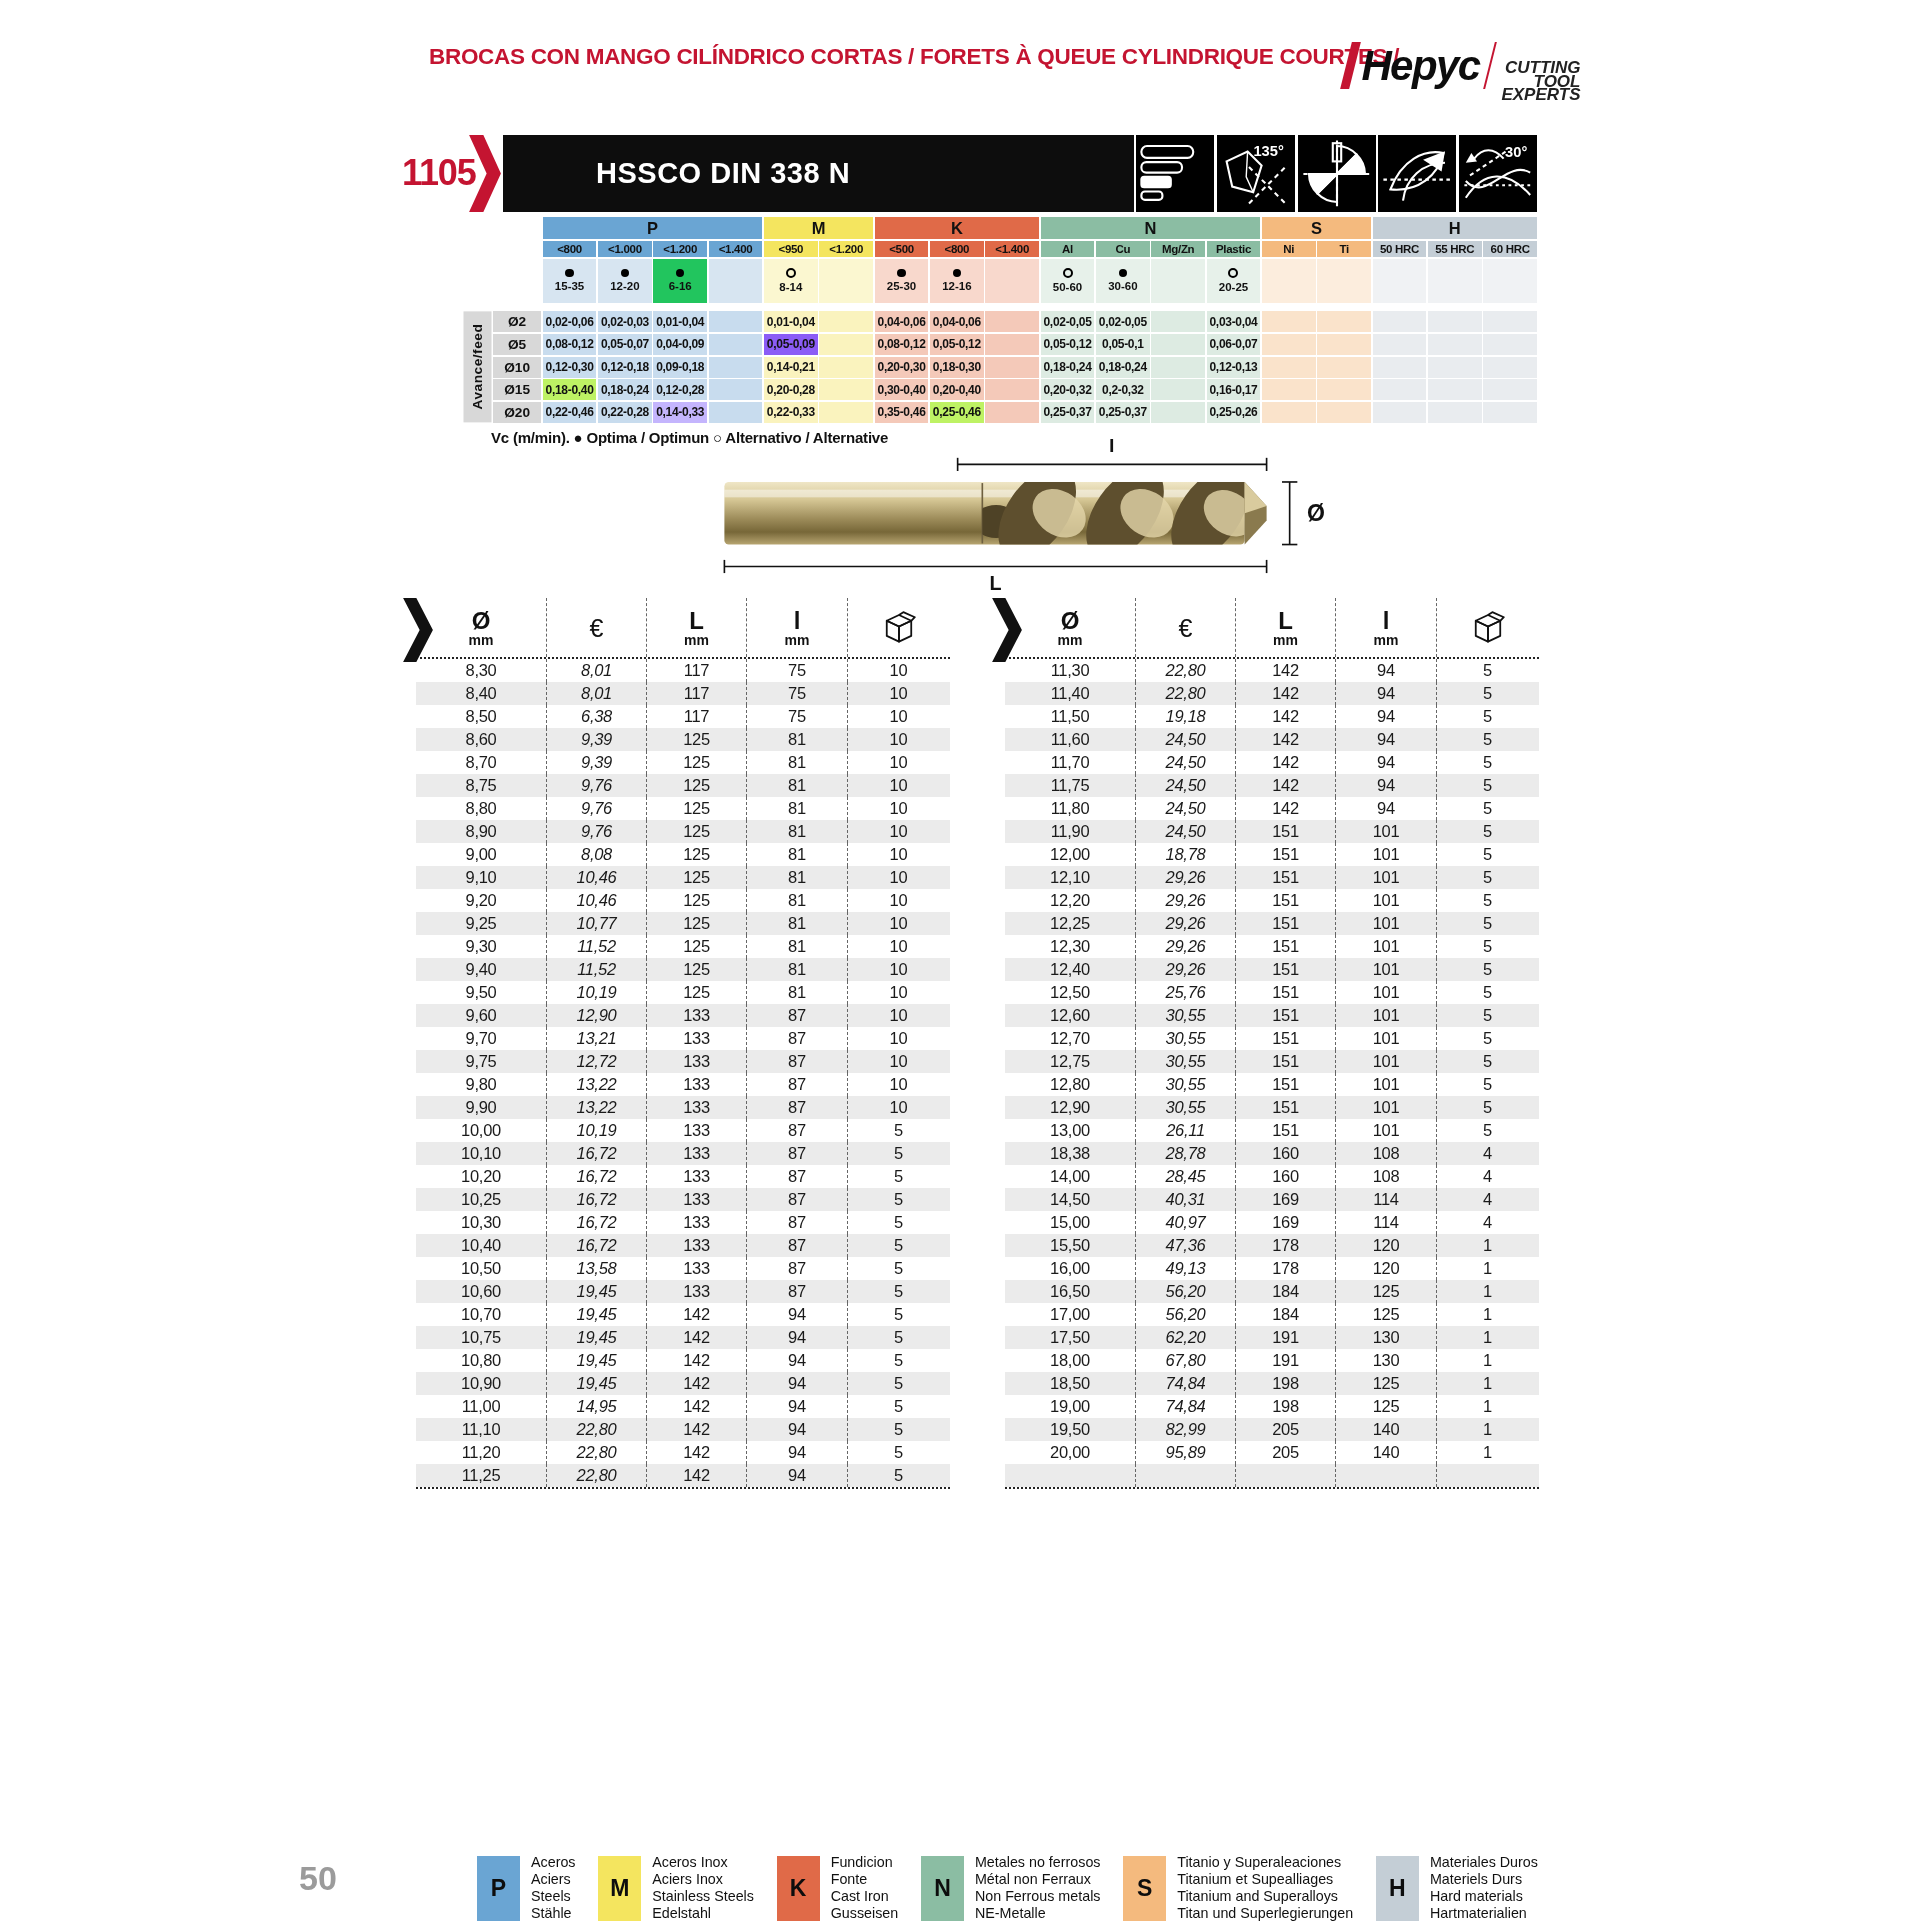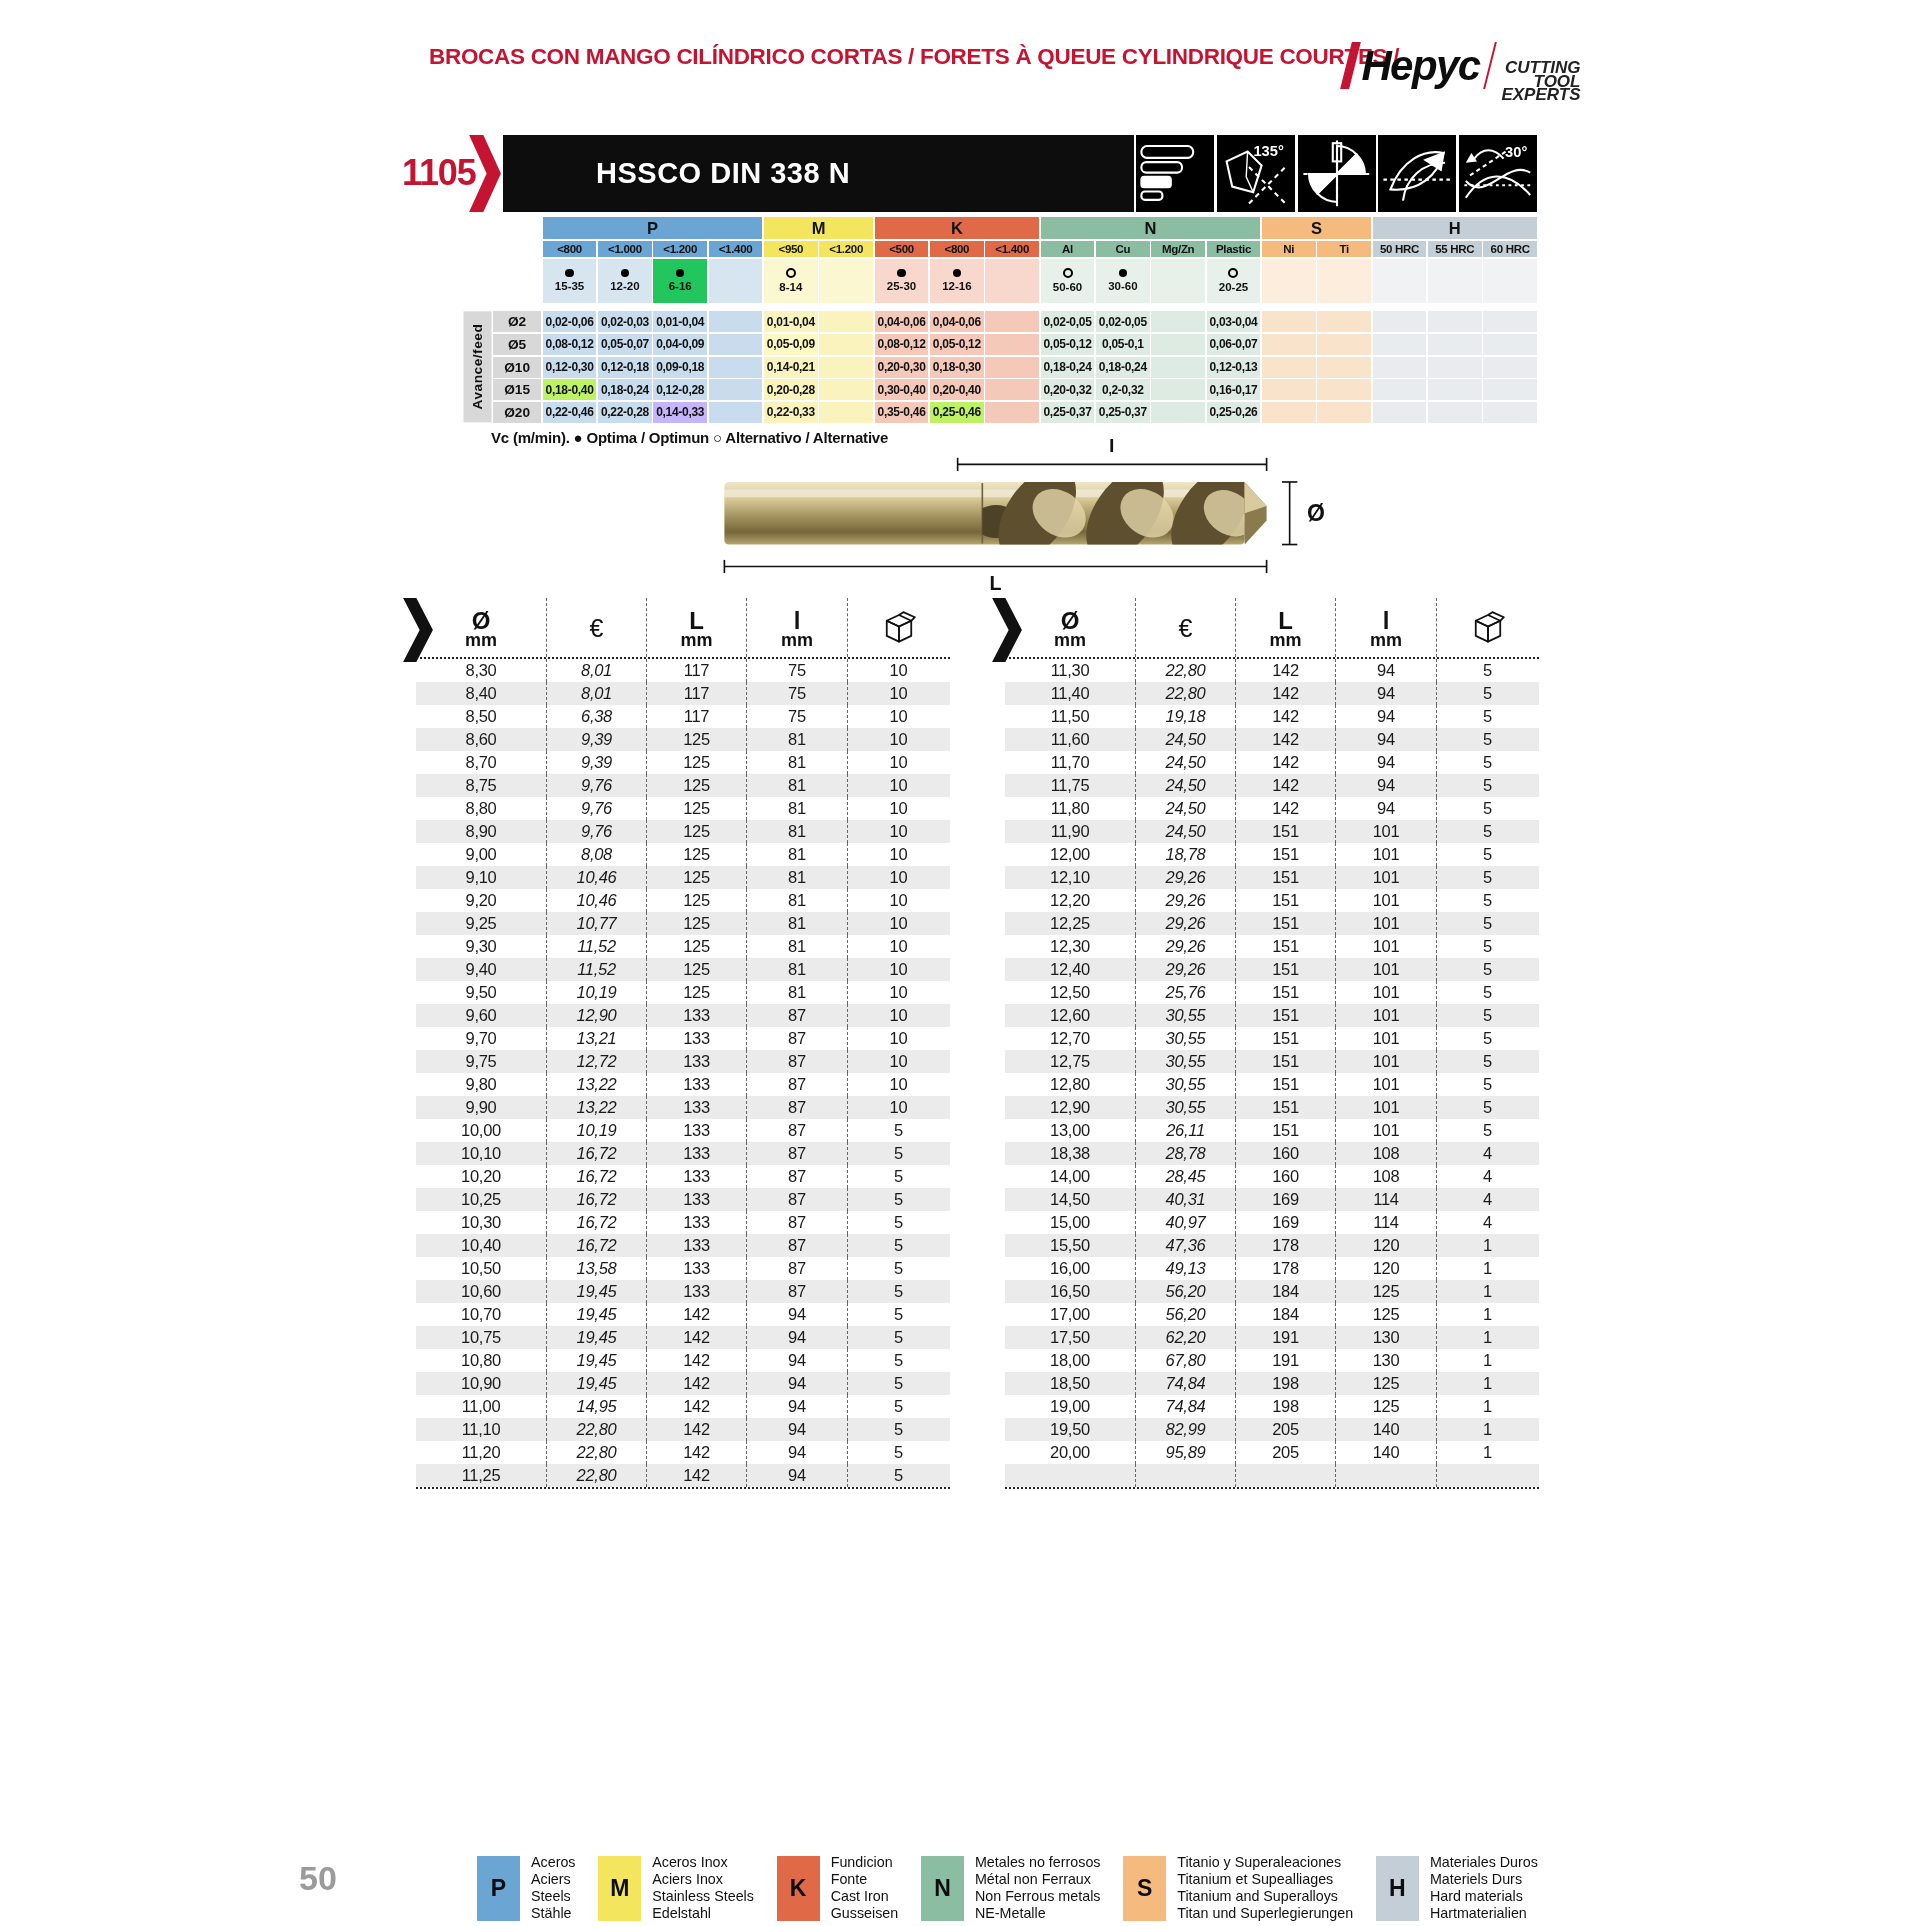--- a/index.html
+++ b/index.html
@@ -43,21 +43,21 @@
 
   
   .ptable{position:absolute;top:598px;width:534px;}
   .pt-left{left:416px;}
   .pt-right{left:1005px;}
   .pt-chev{position:absolute;left:-14.3px;top:0px;}
   .pt-head{display:grid;grid-template-columns:131px 100px 100px 101px 101px;height:59px;border-bottom:2.2px dotted #222;}
   .pt-head .hc{display:flex;flex-direction:column;align-items:center;justify-content:center;font-weight:700;}
   .hc .big{font-size:24px;line-height:25px;}
   .hc .euro{font-size:25px;line-height:26px;font-weight:400;}
-  .hc .unit{font-size:18px;line-height:15px;}
+  .hc .unit{font-size:14px;line-height:15px;}
   .pt-body{border-bottom:2.2px dotted #222;}
   .pt-row{display:grid;grid-template-columns:131px 100px 100px 101px 101px;height:23px;}
   .pt-row:nth-child(even){background:#ebebeb;}
   .tc{display:flex;align-items:center;justify-content:center;font-size:16.5px;color:#1a1a1a;letter-spacing:-0.3px;}
   .tc.price{font-style:italic;}
   .sep-r{border-right:1.1px dashed #666;}
 
   
   .pnum{position:absolute;left:299px;top:1859px;font-size:34px;font-weight:700;color:#9b9b9b;}
   .legend{position:absolute;left:477px;top:1854px;width:1061px;display:flex;justify-content:space-between;align-items:center;}
@@ -231,21 +231,21 @@
       <div class="feed" style="grid-area: 5 / 16; background: rgb(250, 227, 203);"></div>
       <div class="feed" style="grid-area: 5 / 17; background: rgb(250, 227, 203);"></div>
       <div class="feed" style="grid-area: 5 / 18; background: rgb(233, 236, 239);"></div>
       <div class="feed" style="grid-area: 5 / 19; background: rgb(233, 236, 239);"></div>
       <div class="feed" style="grid-area: 5 / 20; background: rgb(233, 236, 239);"></div>
       <div class="dlabel" style="grid-area: 6 / 2;">Ø5</div>
       <div class="feed" style="grid-area: 6 / 3; background: rgb(200, 220, 238);">0,08-0,12</div>
       <div class="feed" style="grid-area: 6 / 4; background: rgb(200, 220, 238);">0,05-0,07</div>
       <div class="feed" style="grid-area: 6 / 5; background: rgb(200, 220, 238);">0,04-0,09</div>
       <div class="feed" style="grid-area: 6 / 6; background: rgb(200, 220, 238);"></div>
-      <div class="feed" style="grid-area: 6 / 7; background: #fef9c3;">0,05-0,09</div>
+      <div class="feed" style="grid-area: 6 / 7; background: #8b5cf6;">0,05-0,09</div>
       <div class="feed" style="grid-area: 6 / 8; background: rgb(250, 243, 190);"></div>
       <div class="feed" style="grid-area: 6 / 9; background: rgb(244, 201, 185);">0,08-0,12</div>
       <div class="feed" style="grid-area: 6 / 10; background: rgb(244, 201, 185);">0,05-0,12</div>
       <div class="feed" style="grid-area: 6 / 11; background: rgb(244, 201, 185);"></div>
       <div class="feed" style="grid-area: 6 / 12; background: rgb(221, 235, 226);">0,05-0,12</div>
       <div class="feed" style="grid-area: 6 / 13; background: rgb(221, 235, 226);">0,05-0,1</div>
       <div class="feed" style="grid-area: 6 / 14; background: rgb(221, 235, 226);"></div>
       <div class="feed" style="grid-area: 6 / 15; background: rgb(221, 235, 226);">0,06-0,07</div>
       <div class="feed" style="grid-area: 6 / 16; background: rgb(250, 227, 203);"></div>
       <div class="feed" style="grid-area: 6 / 17; background: rgb(250, 227, 203);"></div>

